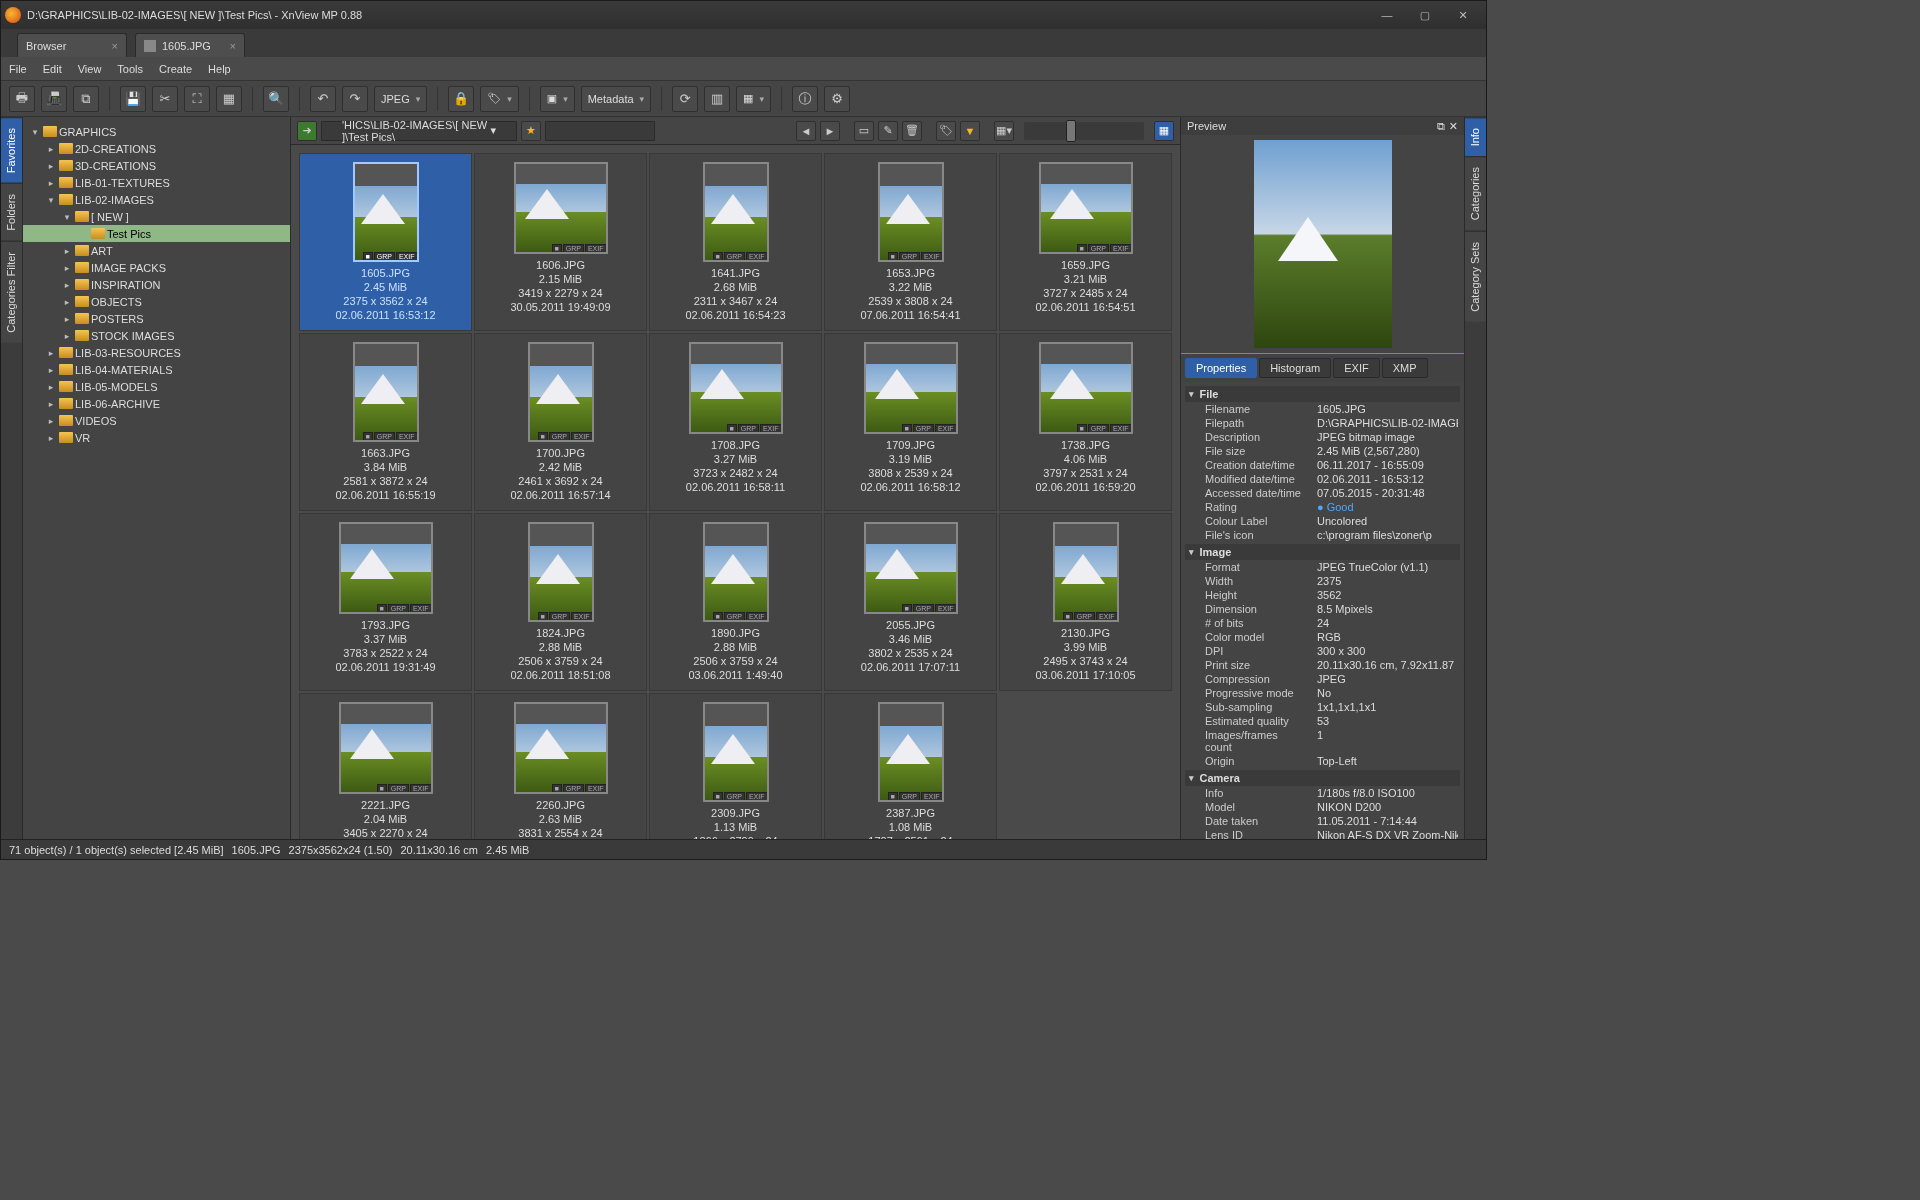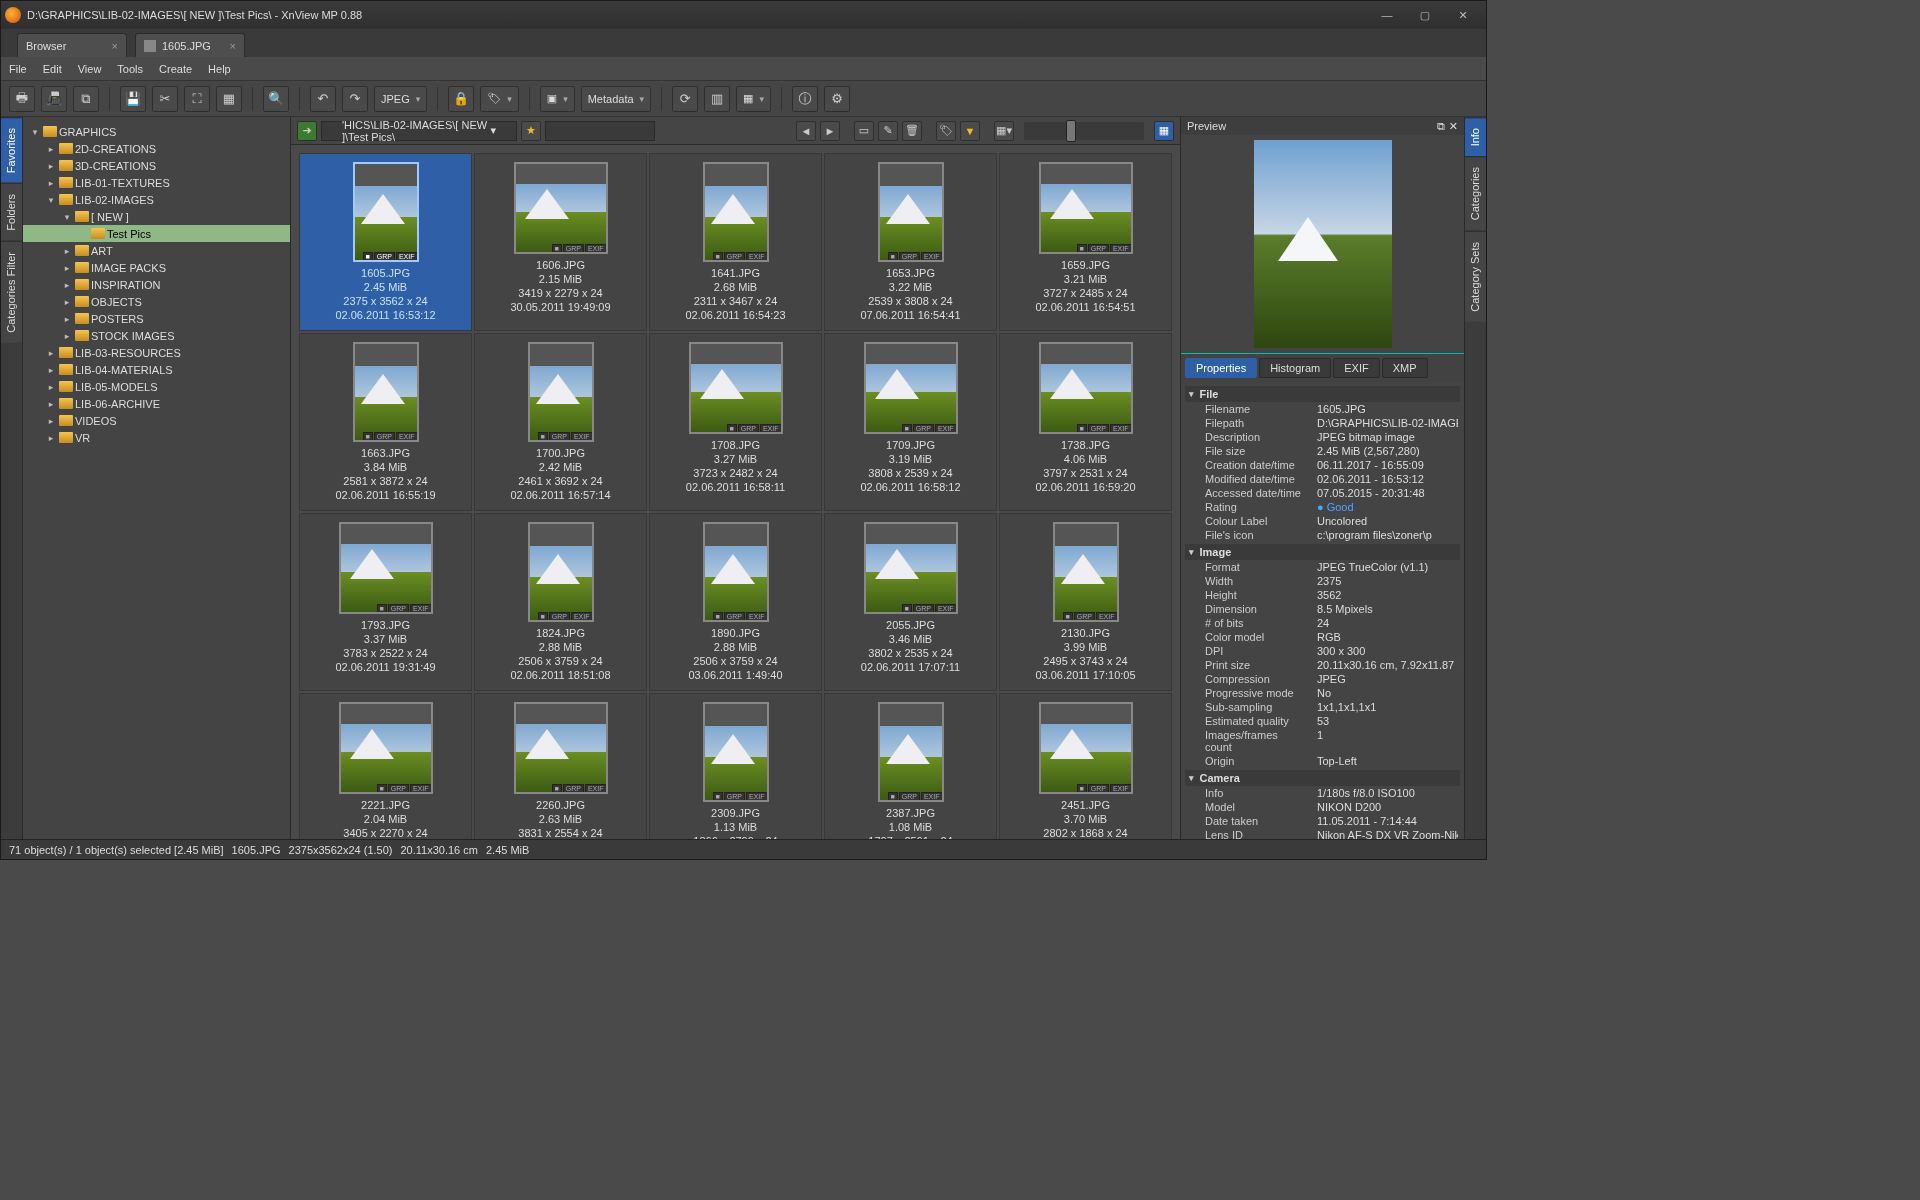--- a/index.html
+++ b/index.html
@@ -567,36 +567,20 @@
                   <span>■</span>
                   <span>GRP</span>
                   <span>EXIF</span>
                 </div>
   </div>
   <div class="meta">2387.JPG</div>
   <div class="meta">1.08 MiB</div>
   <div class="meta">1707 x 2561 x 24</div>
   <div class="meta"></div>
             </div>
-            <div class="card">
-              <div class="thumb ">
-    <div class="sky"></div>
-                <div class="gnd"></div>
-                <div class="mt"></div>
-    <div class="badges">
-                  <span>■</span>
-                  <span>GRP</span>
-                  <span>EXIF</span>
-                </div>
-  </div>
-  <div class="meta">2451.JPG</div>
-  <div class="meta">3.70 MiB</div>
-  <div class="meta">2802 x 1868 x 24</div>
-  <div class="meta"></div>
-            </div>
           </div>
       </div>
     </div>
 
     <div class="right">
       <div class="preview">
         <div class="hdr">
             <span>Preview</span>
           <div class="dock">
               <span>⧉</span>

